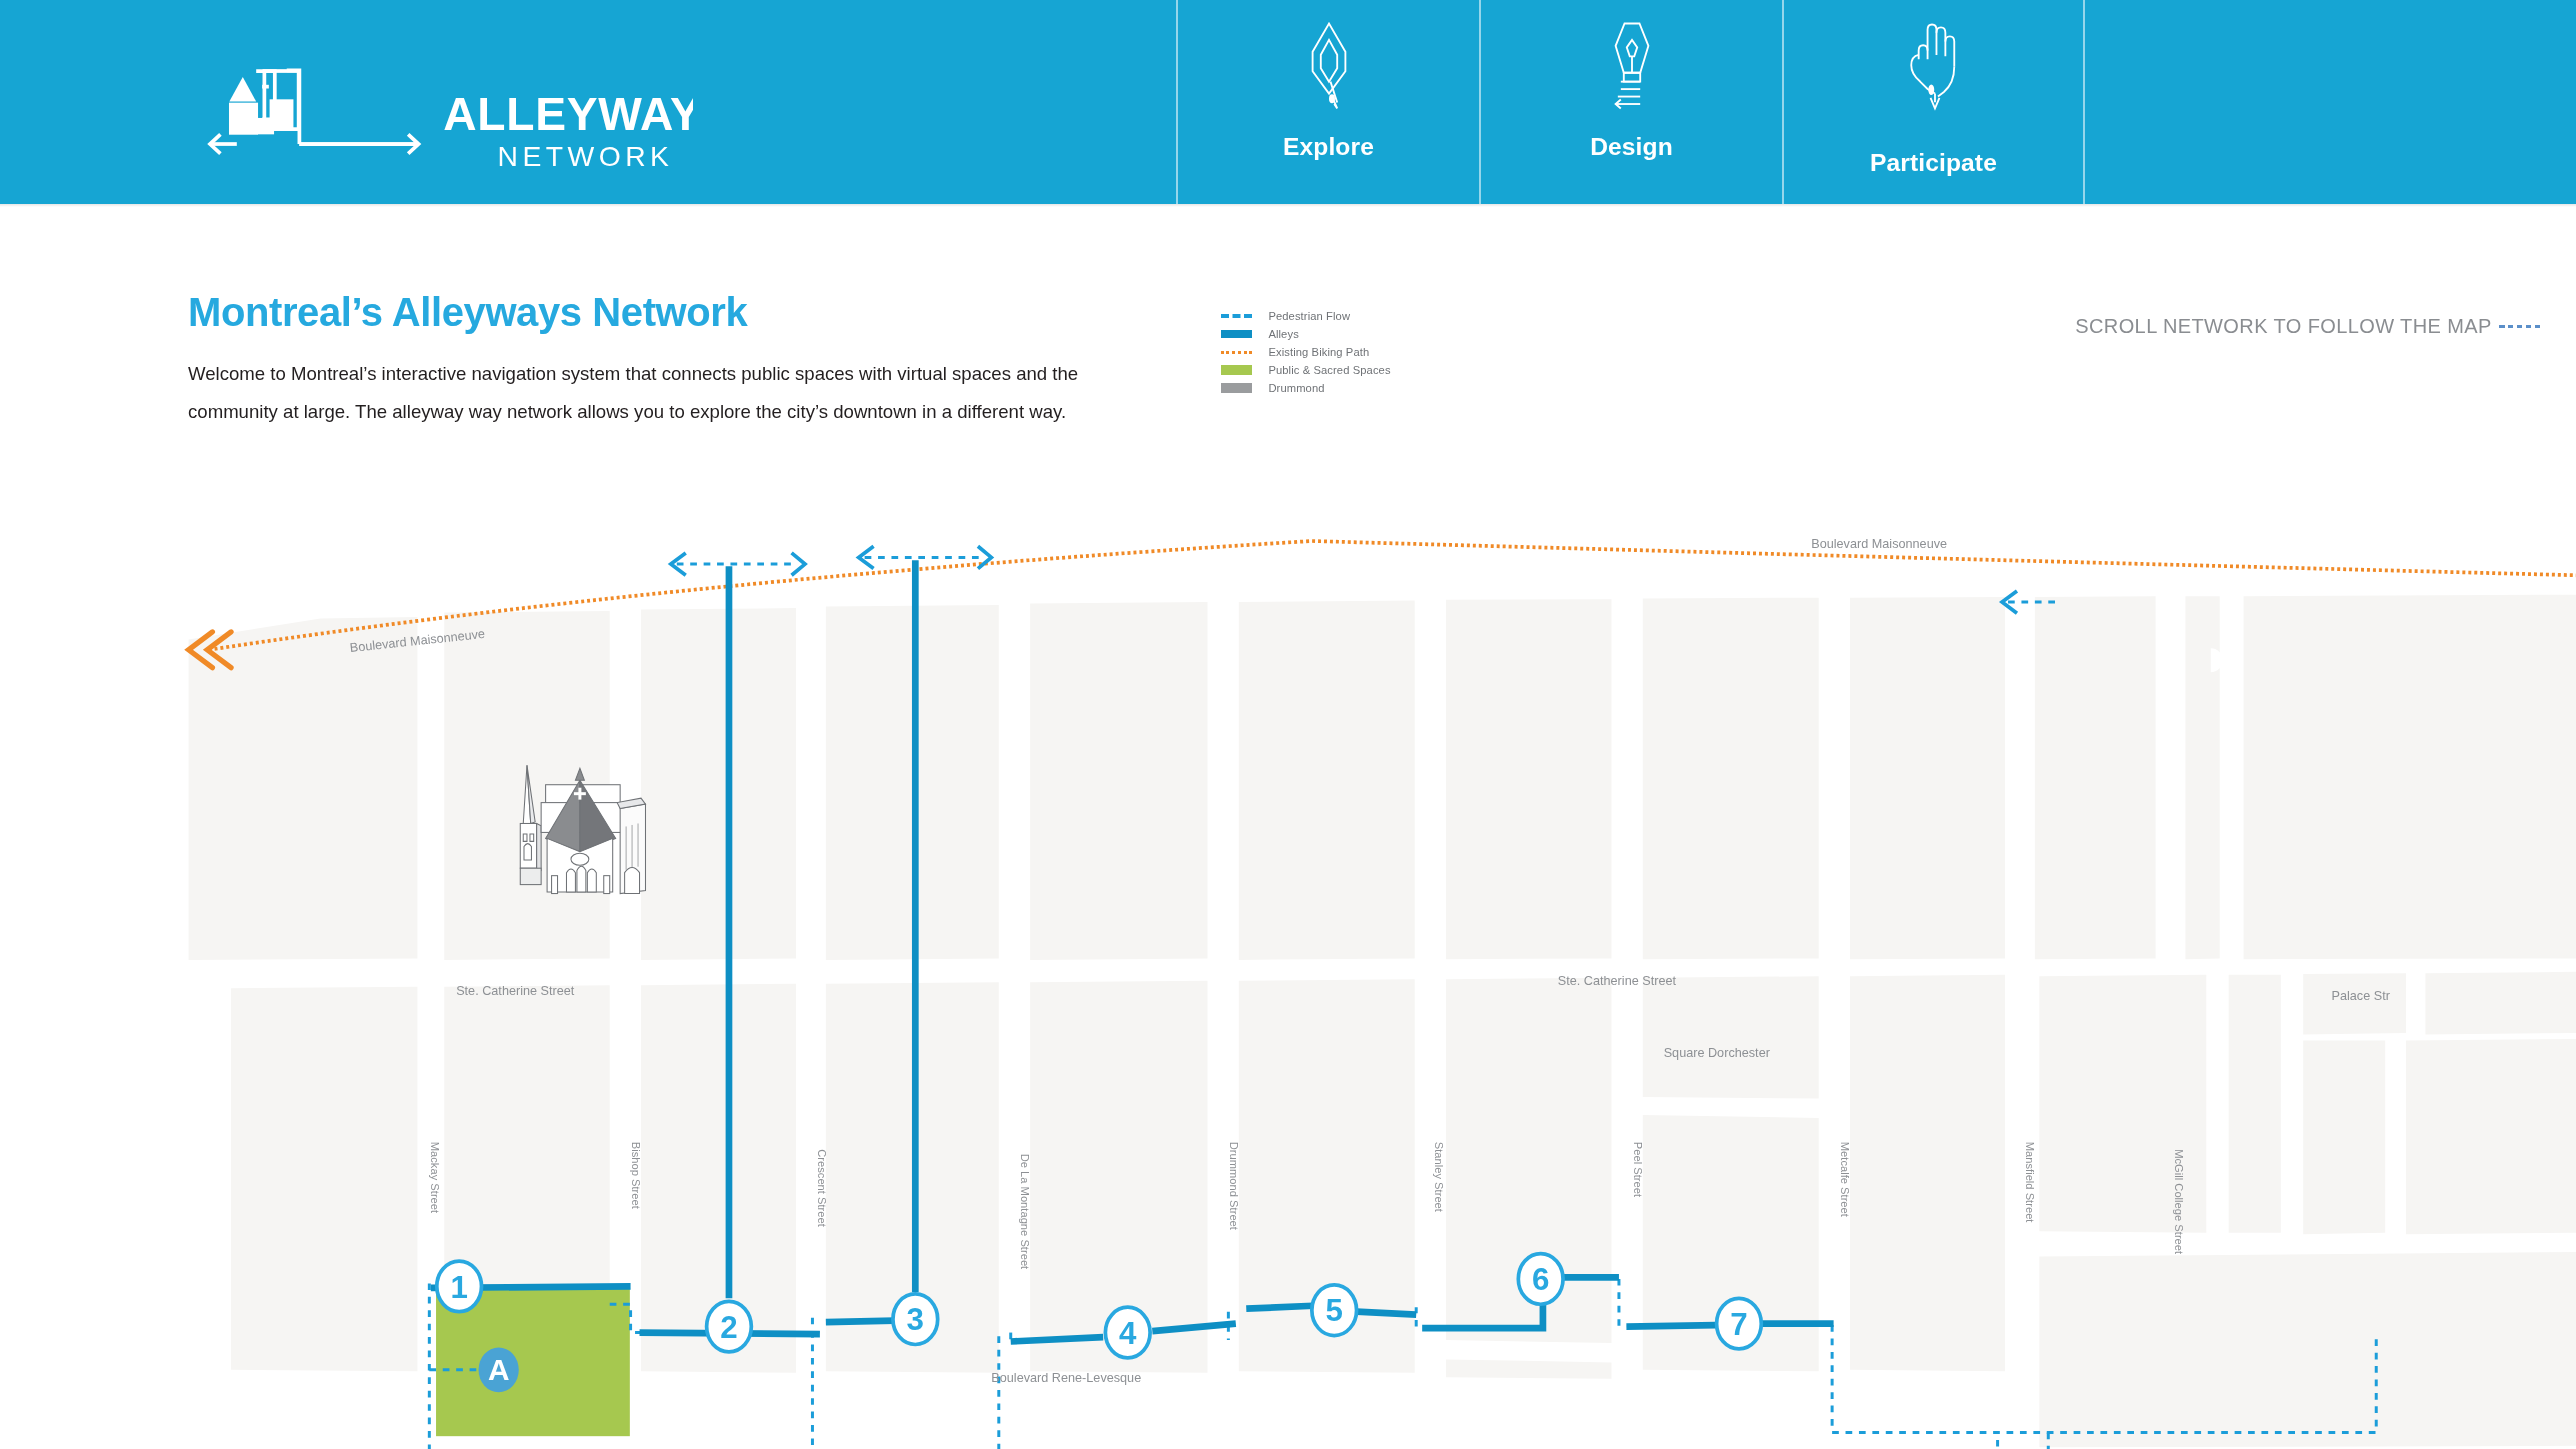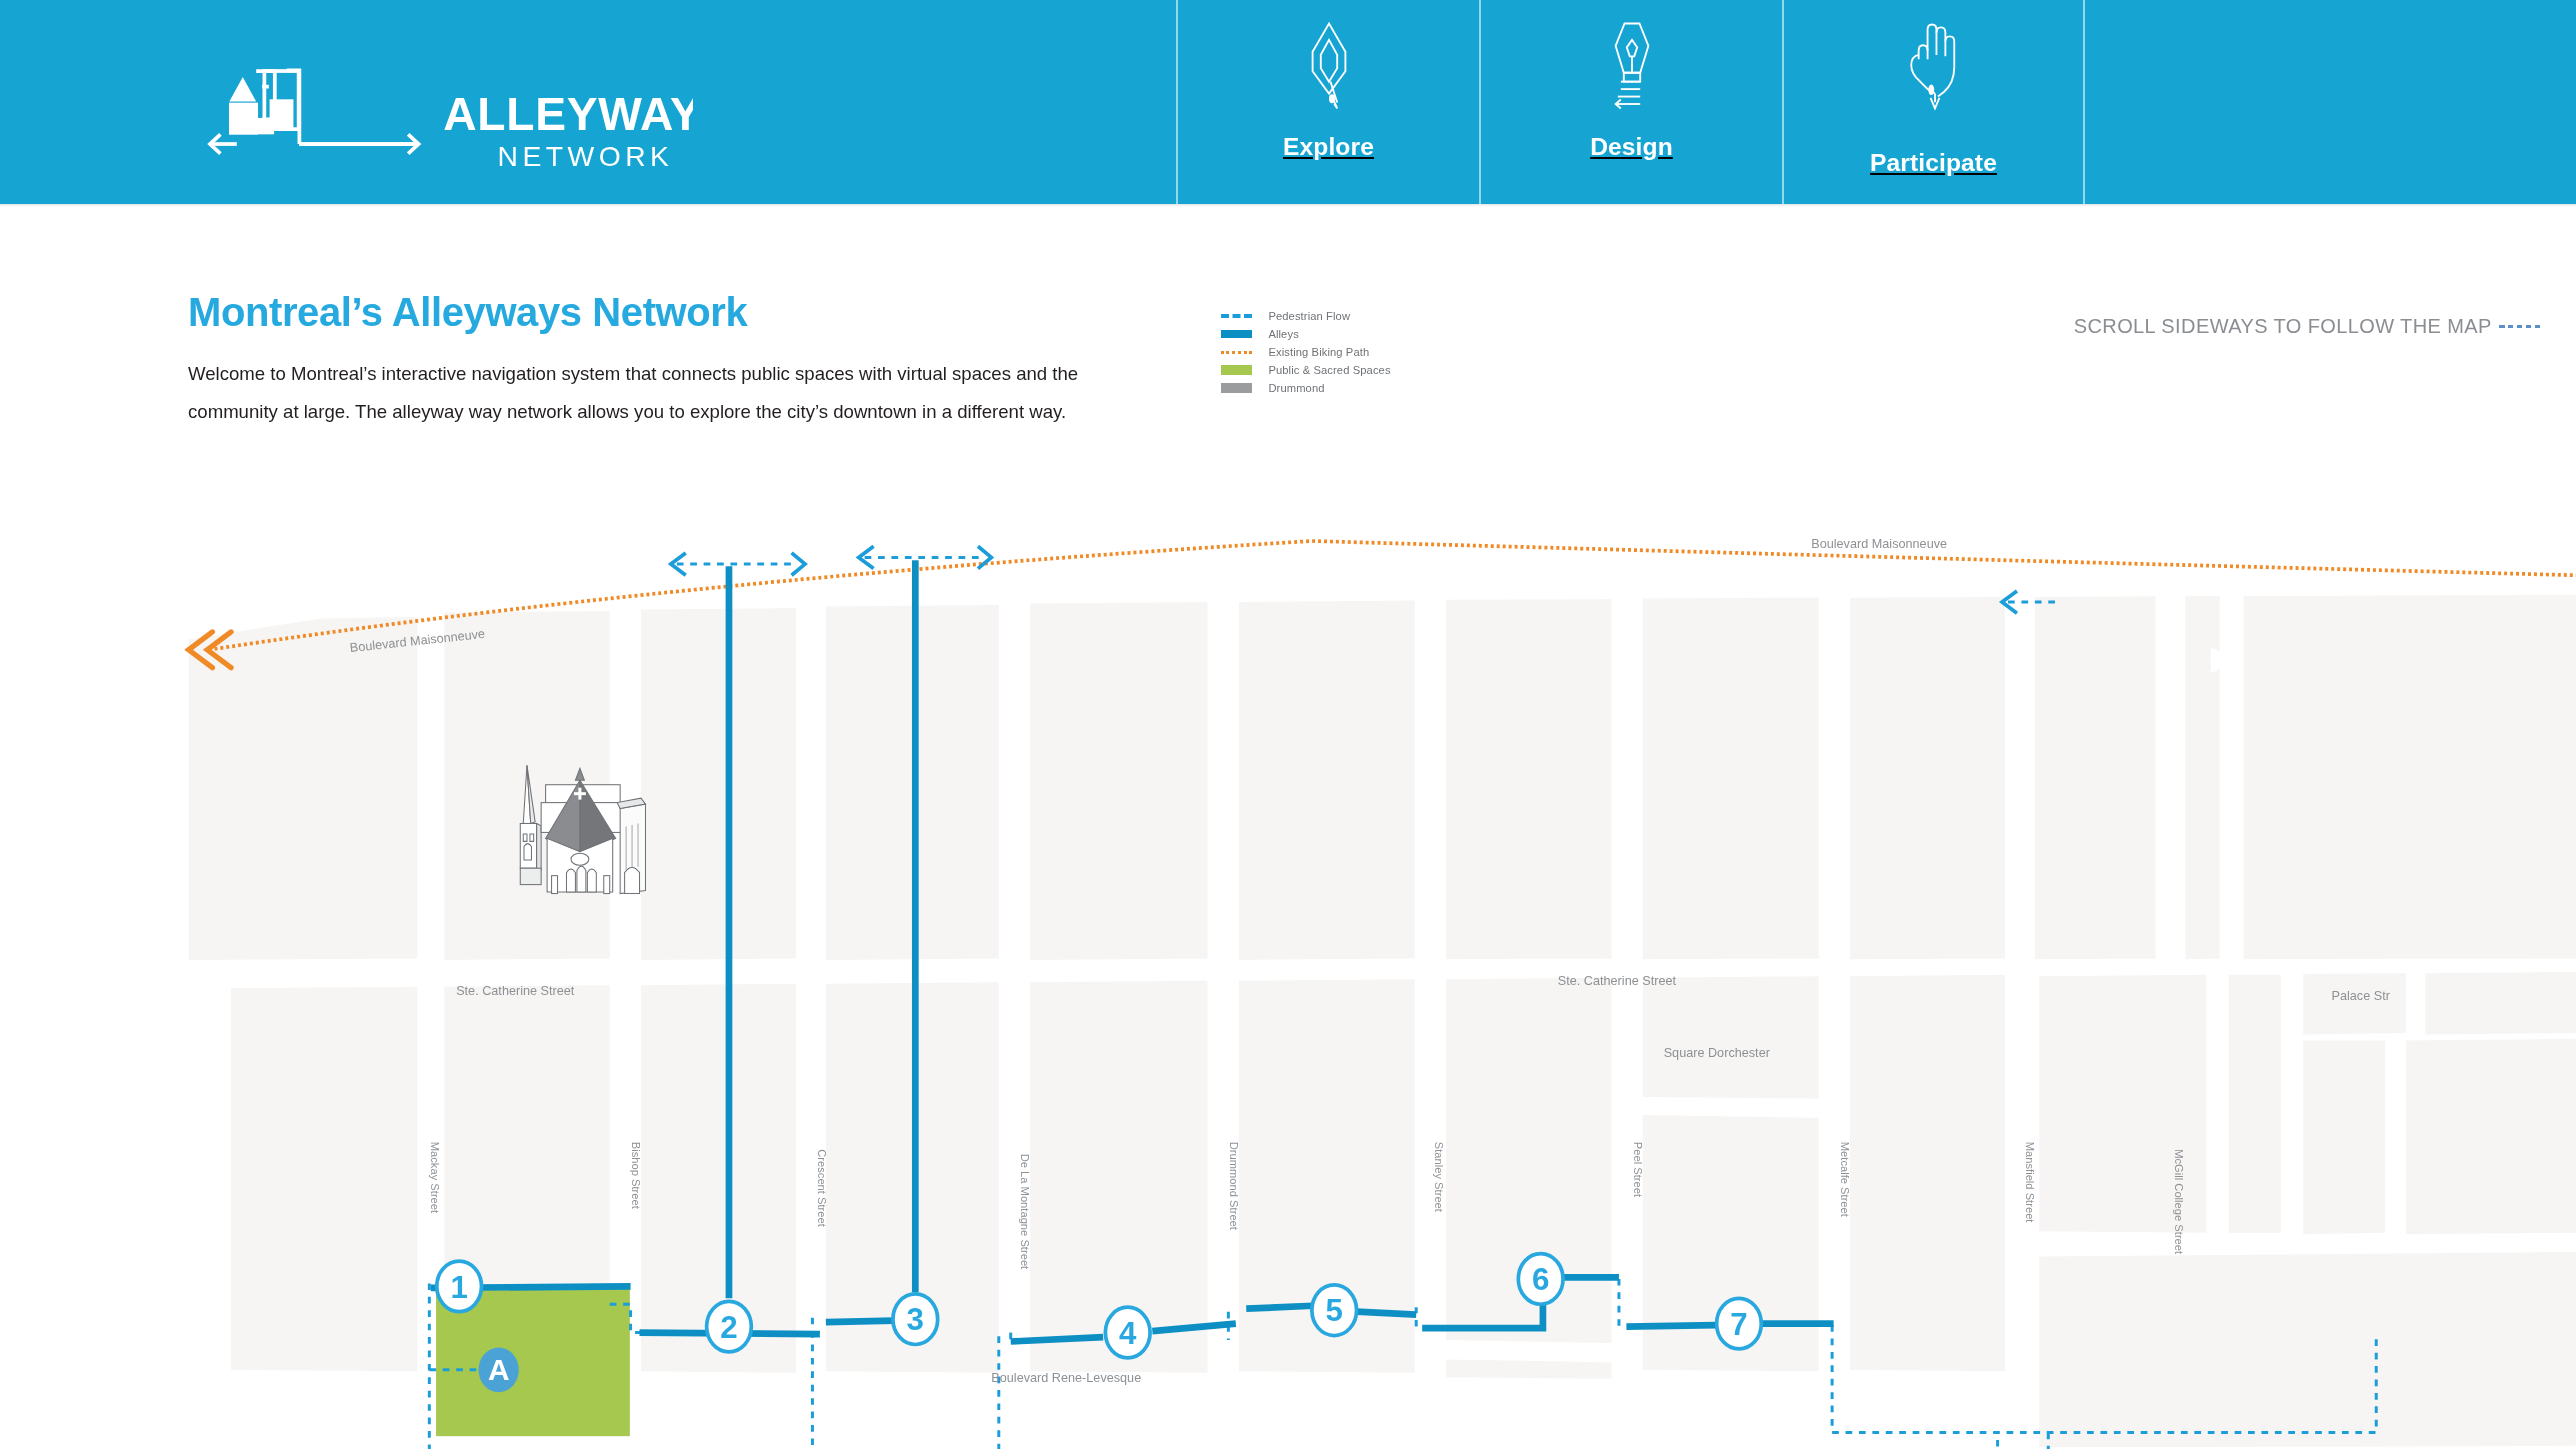--- a/index.html
+++ b/index.html
@@ -3,21 +3,21 @@
 <meta charset="utf-8">
 <style>
   * { margin:0; padding:0; box-sizing:border-box; }
   html,body{ width:2576px; height:1449px; background:#ffffff; overflow:hidden; }
   body{ font-family:"Liberation Sans", sans-serif; }
 
   
   .header{ position:absolute; left:0; top:0; width:2576px; height:204px; background:#16a5d3;padding-left:20px; }
   .brand{ position:absolute; left:171px; top:36px; width:522px; height:149px; }
   .brand svg{ display:block; }
-  .nav{ position:absolute; left:1176px; top:0; height:232px; display:flex;text-decoration:underline; }
+  .nav{ position:absolute; left:1176px; top:0; height:232px; display:flex; }
   .nav-item{ width:303px; height:204px; position:relative;
              border-left:2.2px solid rgba(255,255,255,.55);
              display:flex; flex-direction:column; align-items:center; justify-content:flex-start; cursor:pointer; }
   .nav-item:last-child{ border-right:2.2px solid rgba(255,255,255,.55);gap:16px; }
   .nav-icon{ margin-top:10.4px; height:112px; display:flex; align-items:center; justify-content:center; }
   .nav-label{ color:#fff; font-size:24.6px; font-weight:bold; letter-spacing:0.1px; margin-top:10.4px;
               font-family:"Liberation Sans", sans-serif; }
   .header-shadow{ position:absolute; left:0; top:204px; width:2576px; height:3px;
                   background:linear-gradient(to bottom, rgba(0,0,0,.10), rgba(0,0,0,0)); }
 
@@ -180,21 +180,21 @@
     <span class="legend-swatch sw-green"></span>
     <span class="legend-label">Public &amp; Sacred Spaces</span>
   </div>
   <div class="legend-row">
     <span class="legend-swatch sw-church"></span>
     <span class="legend-label">Drummond</span>
   </div>
 </div>
 
 <div class="scroll-hint">
-  <span class="scroll-hint-label">SCROLL SIDEWAYS TO FOLLOW THE MAP</span>
+  <span class="scroll-hint-label">SCROLL NETWORK TO FOLLOW THE MAP</span>
   <span class="scroll-dots">
     <i></i>
       <i></i>
       <i></i>
       <i></i>
       <i></i>
   </span>
 </div>
 
 <div class="map">

